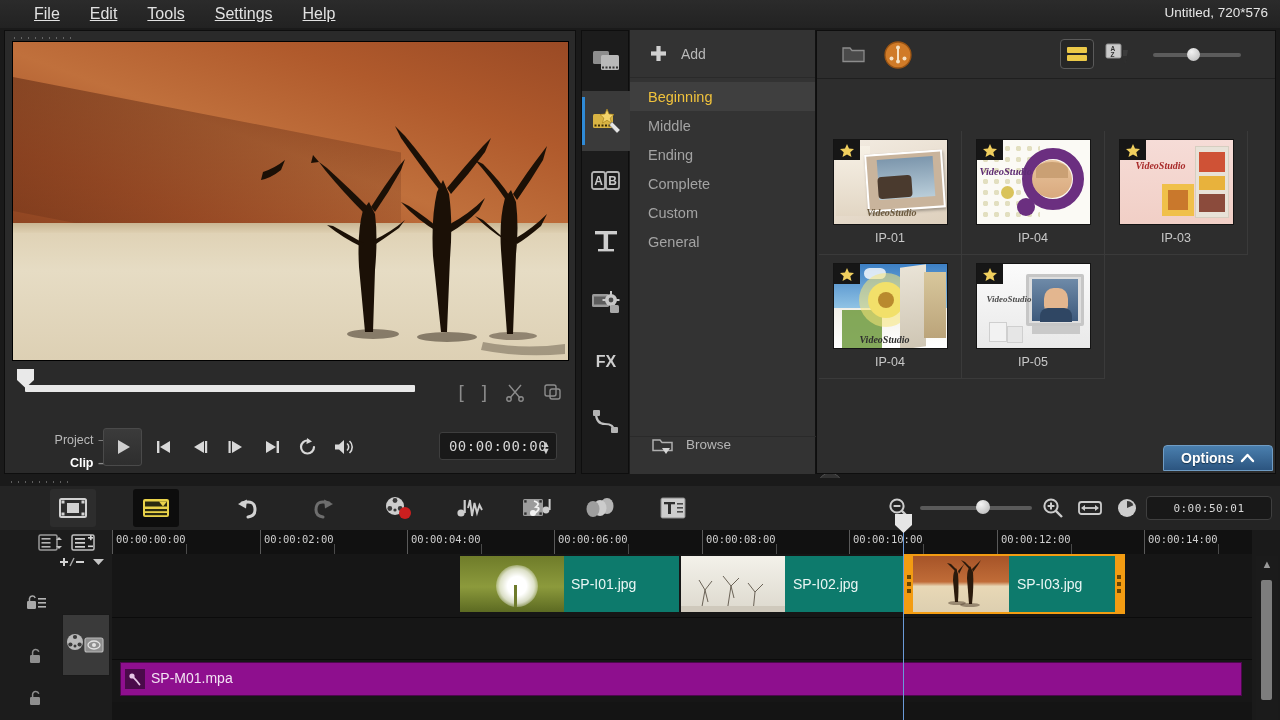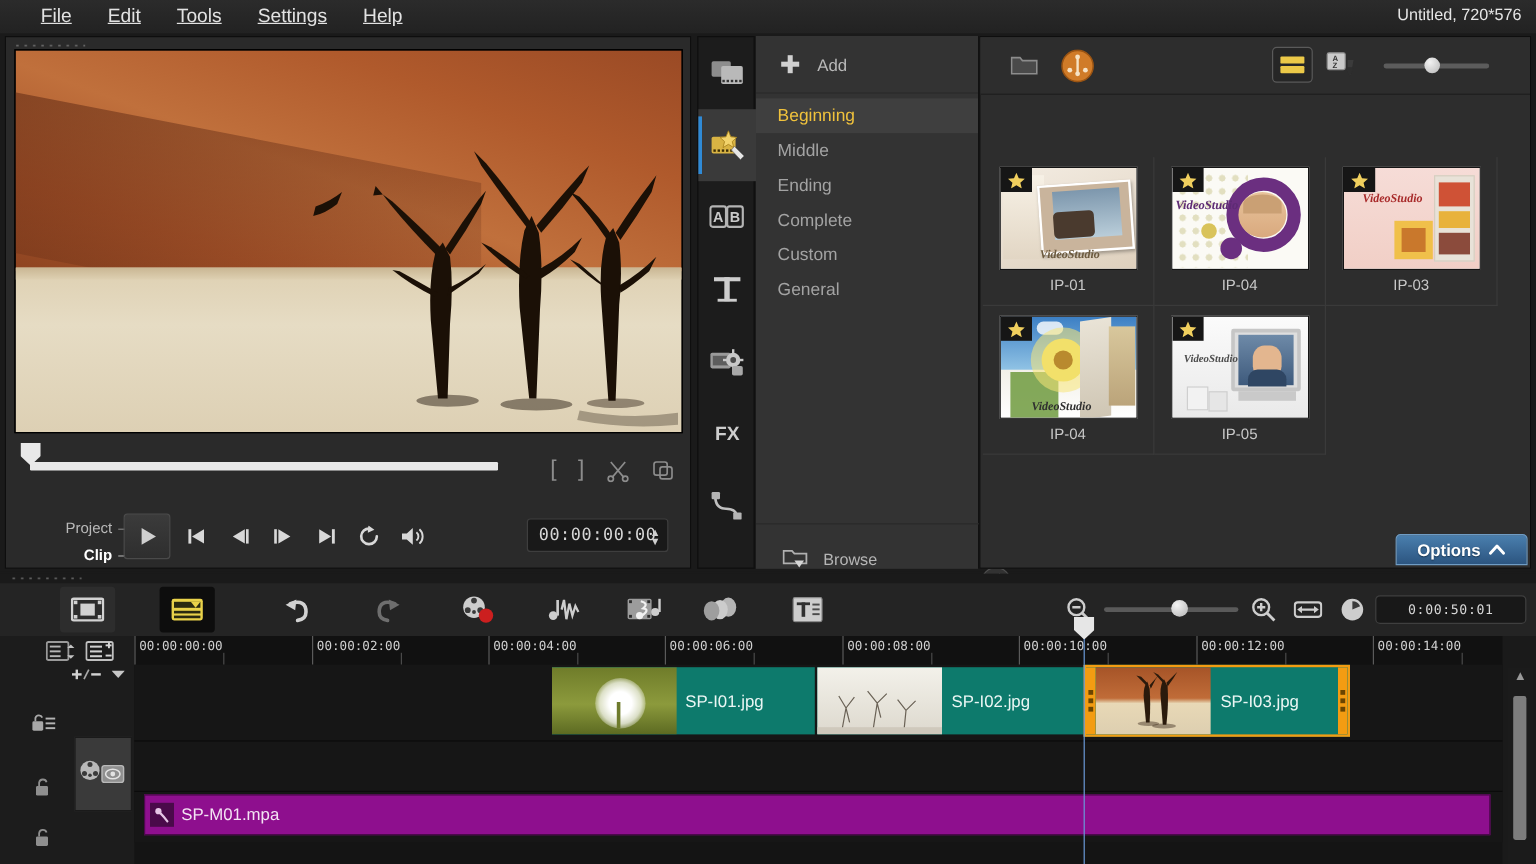--- a/index.html
+++ b/index.html
@@ -124,21 +124,21 @@
     border-bottom: 1px solid #2a2a2a; cursor: pointer;
   }
   .lib-add span.lbl { font-size: 14px; color: #b9b9b9; }
   .cat {
     height: 29px; display: flex; align-items: center; padding-left: 18px;
     font-size: 14.5px; color: #a3a3a3; cursor: pointer;
   }
   .cat.sel { background: #3f3f3f; color: #f0c23c; }
   .lib-browse {
     position: absolute; left: 0; bottom: 0; width: 186px; height: 38px;
-    display: flex; align-items: flex-end; gap: 12px; padding-left: 22px;
+    display: flex; align-items: flex-start; gap: 12px; padding-left: 22px;
     border-top: 1px solid #2a2a2a; cursor: pointer;
   }
   .lib-browse span.lbl { font-size: 13.5px; color: #b5b5b5; }
   .collapse-btn {
     position: absolute; left: 818px; top: 444px; width: 26px; height: 26px;
   }
 
   
   .libpane {
     position: absolute; left: 816px; top: 2px; width: 460px; height: 444px;

